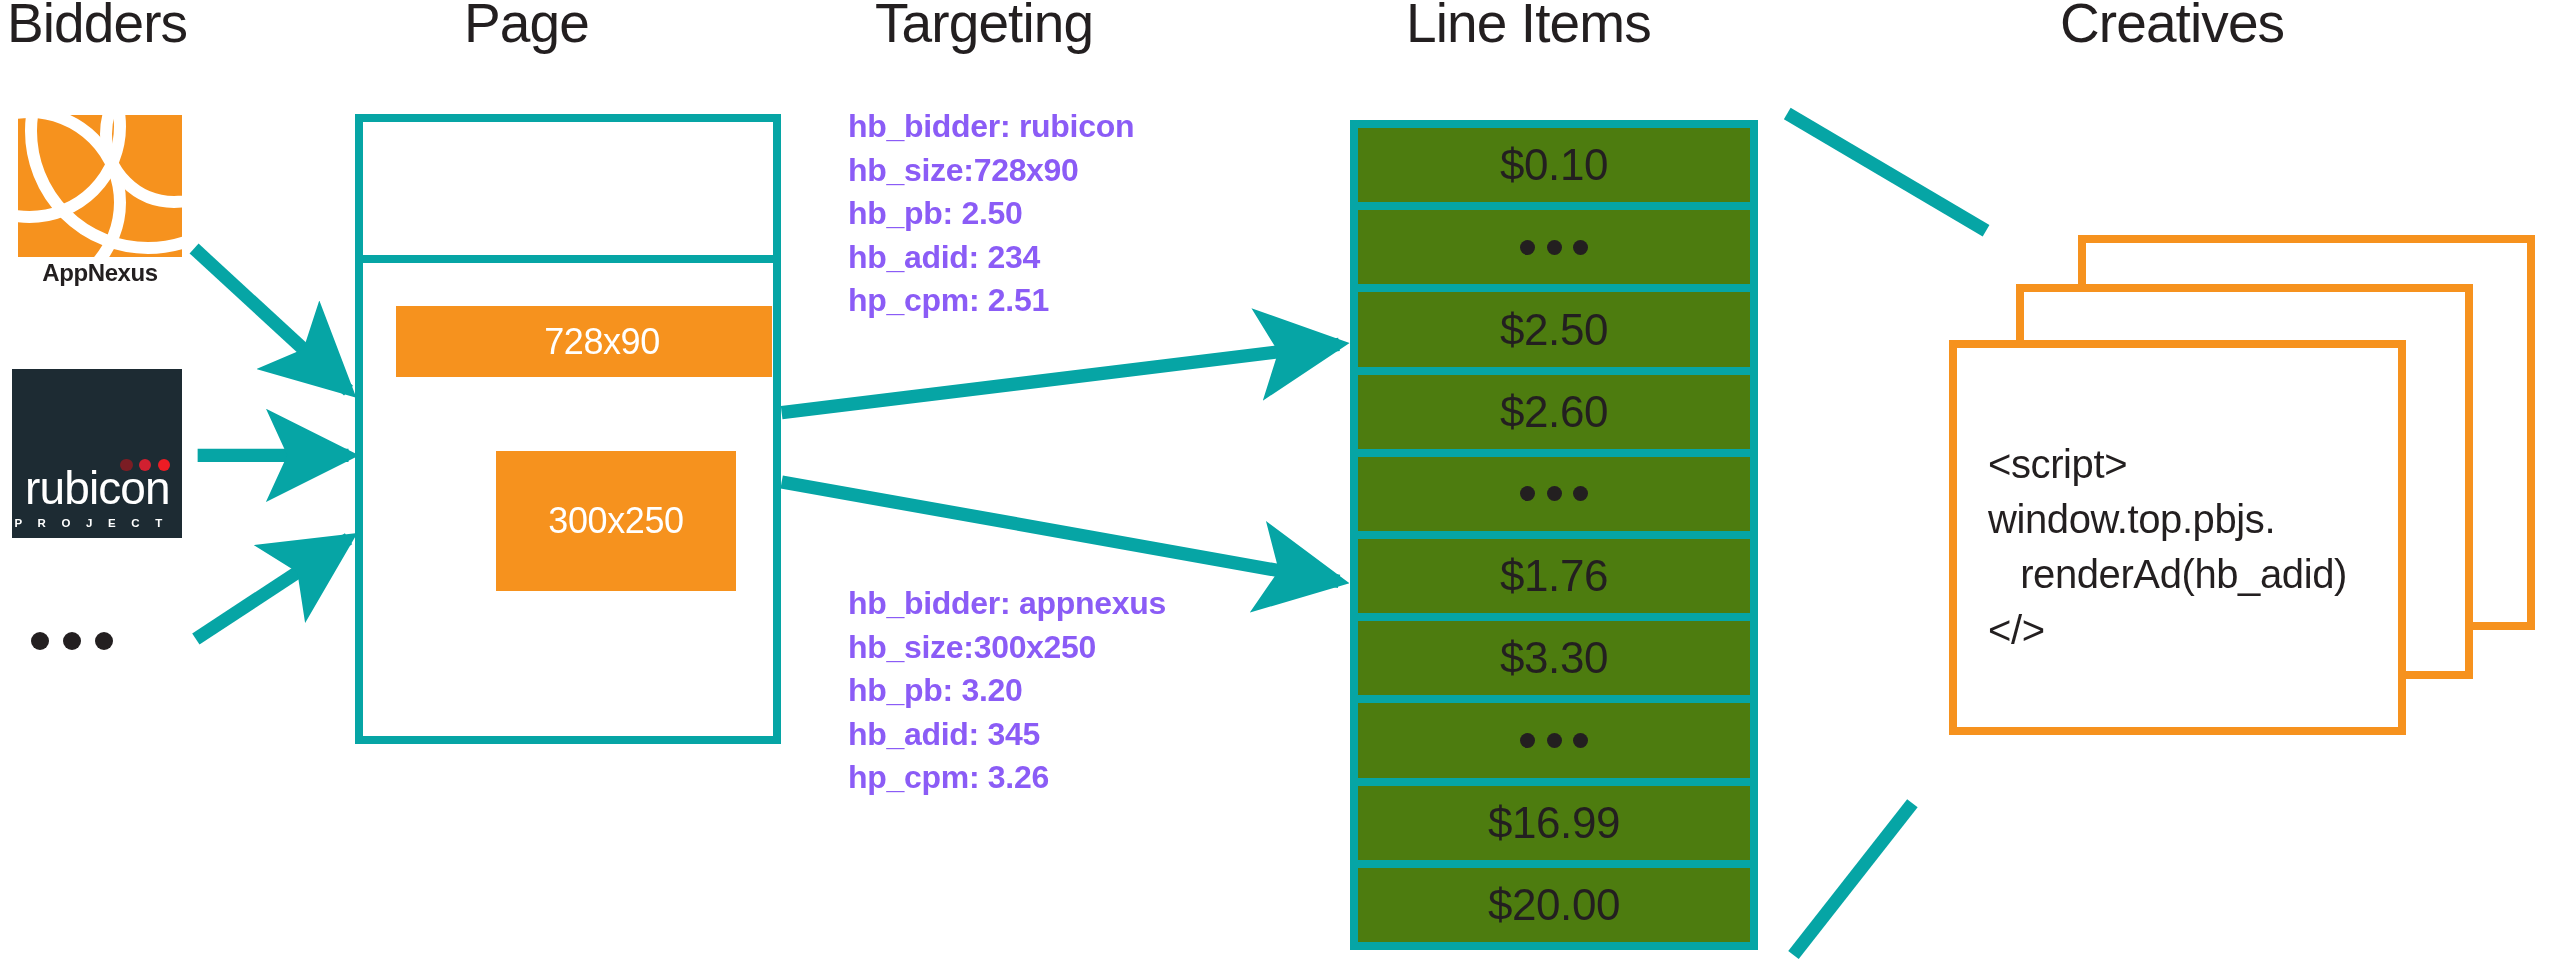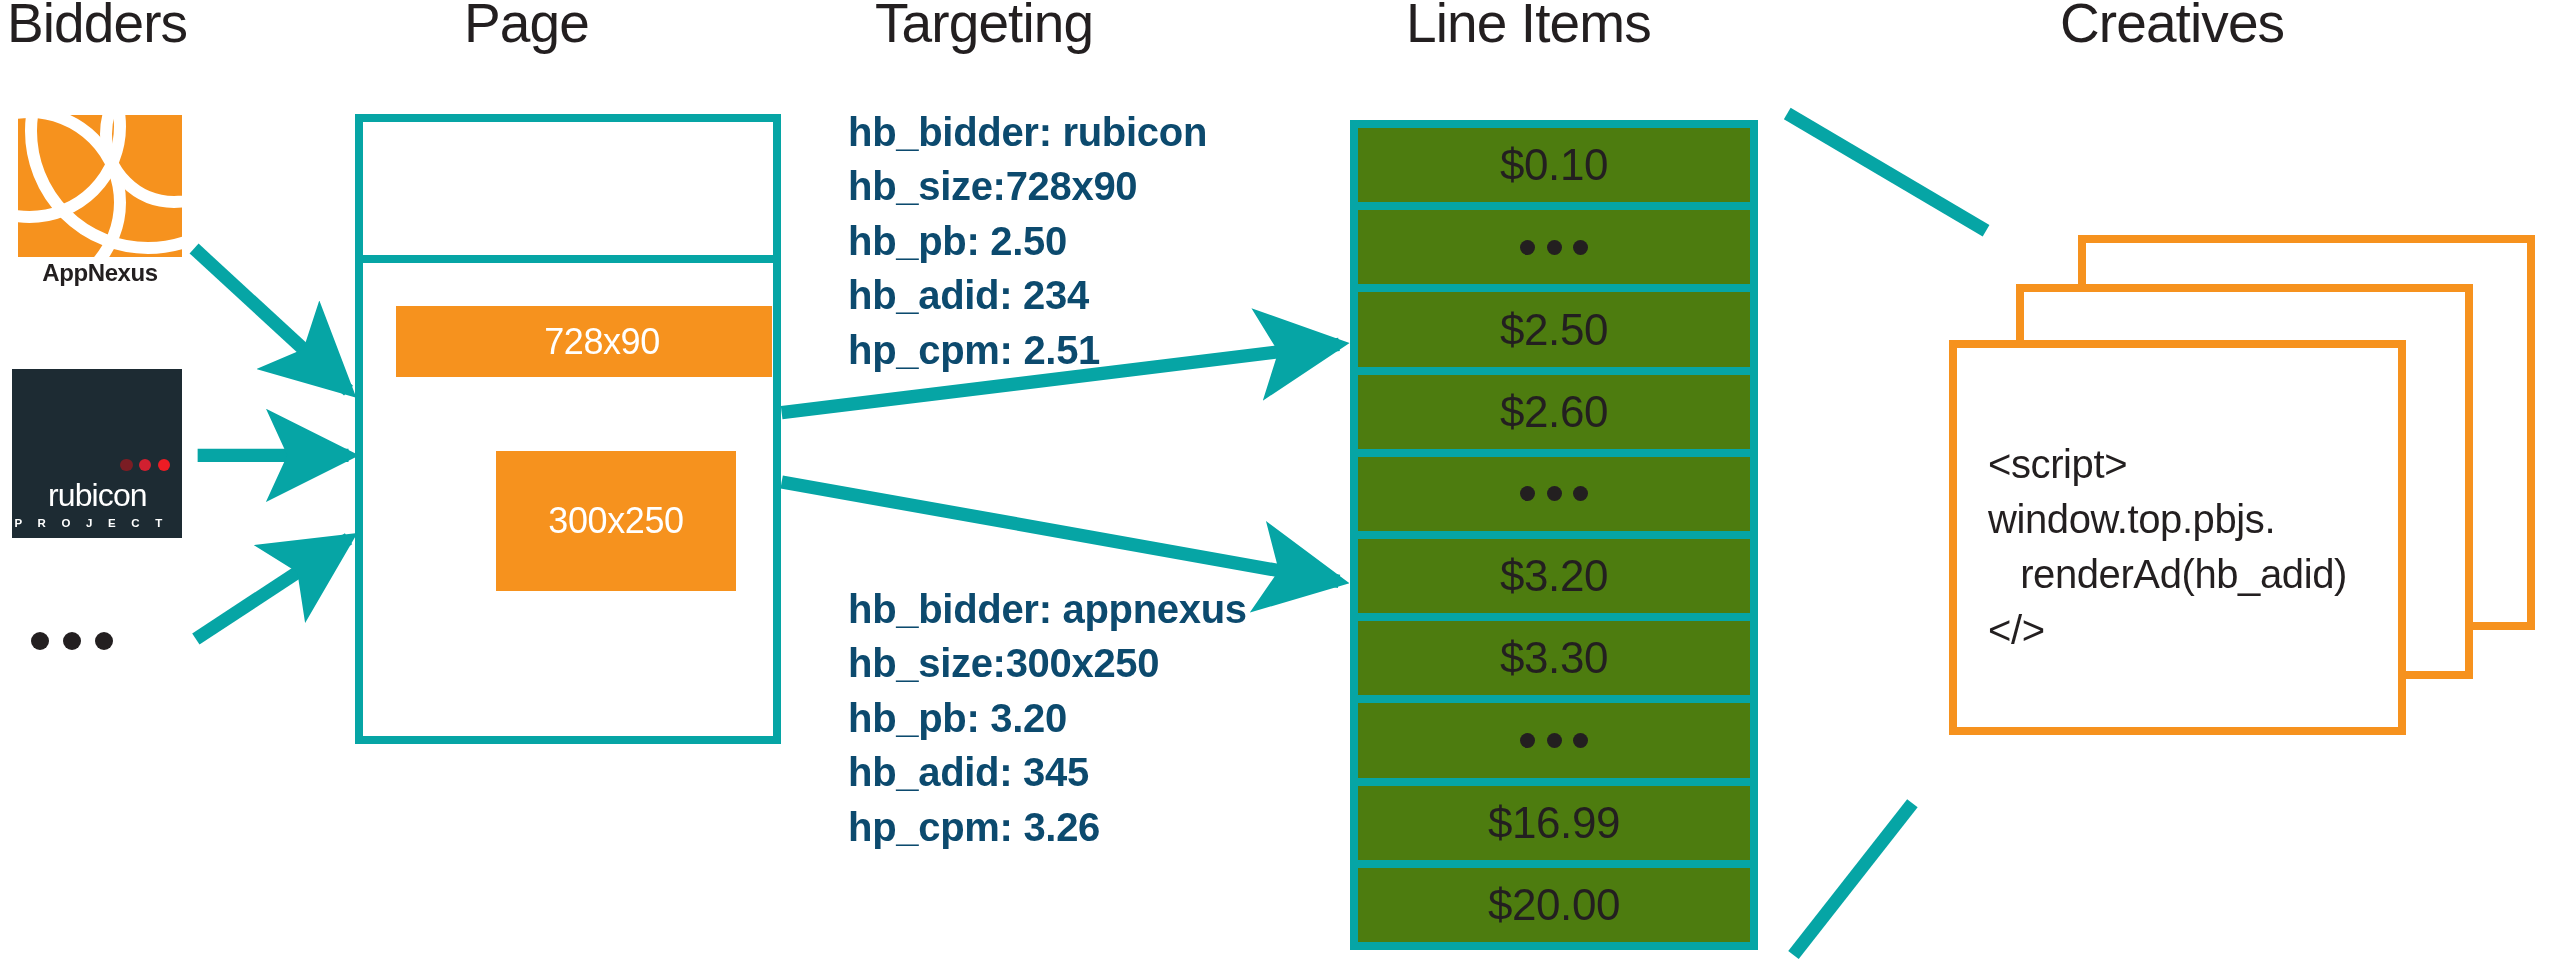--- a/index.html
+++ b/index.html
@@ -16,41 +16,41 @@
   .logo-appnexus{position:absolute;left:18px;top:115px;width:164px;height:142px;}
   .an-square{position:absolute;left:0;top:0;width:164px;height:142px;
              background:#f6921e;overflow:hidden;}
   .an-arc{position:absolute;border:12.4px solid #ffffff;border-radius:50%;}
   .an-label{position:absolute;left:0;top:144px;width:164px;text-align:center;
             font-size:24px;font-weight:bold;color:#231f20;letter-spacing:-0.4px;}
 
   .logo-rubicon{position:absolute;left:12.4px;top:369px;width:170px;height:169px;
                 background:#1d2b33;}
   .rb-word{position:absolute;left:7px;bottom:27px;width:156px;text-align:center;
-           font-size:32px;color:#ffffff;letter-spacing:-0.9px;line-height:1;
+           font-size:46px;color:#ffffff;letter-spacing:-0.9px;line-height:1;
            font-family:"Liberation Sans", sans-serif;}
   .rb-dots{position:absolute;right:12.4px;bottom:67px;display:flex;gap:6.2px;}
   .rb-dots i{display:block;width:12.4px;height:12.4px;border-radius:50%;}
   .rb-sub{position:absolute;right:14px;bottom:9px;font-size:11.5px;color:#ffffff;
           letter-spacing:6.2px;font-weight:bold;}
   .bidder-ellipsis{position:absolute;left:31px;top:632px;display:flex;gap:14px;}
   .bidder-ellipsis i{width:18px;height:18px;border-radius:50%;background:#231f20;display:block;}
 
   
   .page-box{position:absolute;left:355px;top:114px;width:426px;height:630px;
             border:8px solid #06a5a5;box-sizing:border-box;background:#fff;}
   .page-divider{position:absolute;left:0;top:133px;width:100%;height:8px;background:#06a5a5;}
   .slot{position:absolute;background:#f6921e;color:#ffffff;display:flex;
         align-items:center;justify-content:center;font-size:36px;letter-spacing:-0.4px;}
   .slot-728{left:33px;top:184px;width:340px;height:71px;padding-left:36px;}
   .slot-300{left:133px;top:329px;width:240px;height:140px;}
 
   
-  .targeting{position:absolute;font-size:40px;font-weight:bold;line-height:1.36;
-             color:#0c4a6e;letter-spacing:-0.3px;white-space:nowrap;}
+  .targeting{position:absolute;font-size:32px;font-weight:bold;line-height:1.36;
+             color:#8b5cf6;letter-spacing:-0.3px;white-space:nowrap;}
   .targeting div{white-space:nowrap;}
 
   
   .li-box{position:absolute;left:1350px;top:120px;width:408px;height:830px;
           border:8px solid #06a5a5;box-sizing:border-box;background:#4d7c0f;
           display:flex;flex-direction:column;}
   .li-row{flex:1 1 0;border-bottom:8px solid #06a5a5;display:flex;
           align-items:center;justify-content:center;box-sizing:border-box;}
   .li-row:last-child{border-bottom:none;}
   .li-row span{font-size:44px;color:#231f20;letter-spacing:-0.4px;line-height:1;}
@@ -145,21 +145,21 @@
         <span>$2.60</span>
       </div>
       <div class="li-row">
         <div class="li-dots">
           <i></i>
           <i></i>
           <i></i>
         </div>
       </div>
       <div class="li-row">
-        <span>$3.20</span>
+        <span>$1.76</span>
       </div>
       <div class="li-row">
         <span>$3.30</span>
       </div>
       <div class="li-row">
         <div class="li-dots">
           <i></i>
           <i></i>
           <i></i>
         </div>

